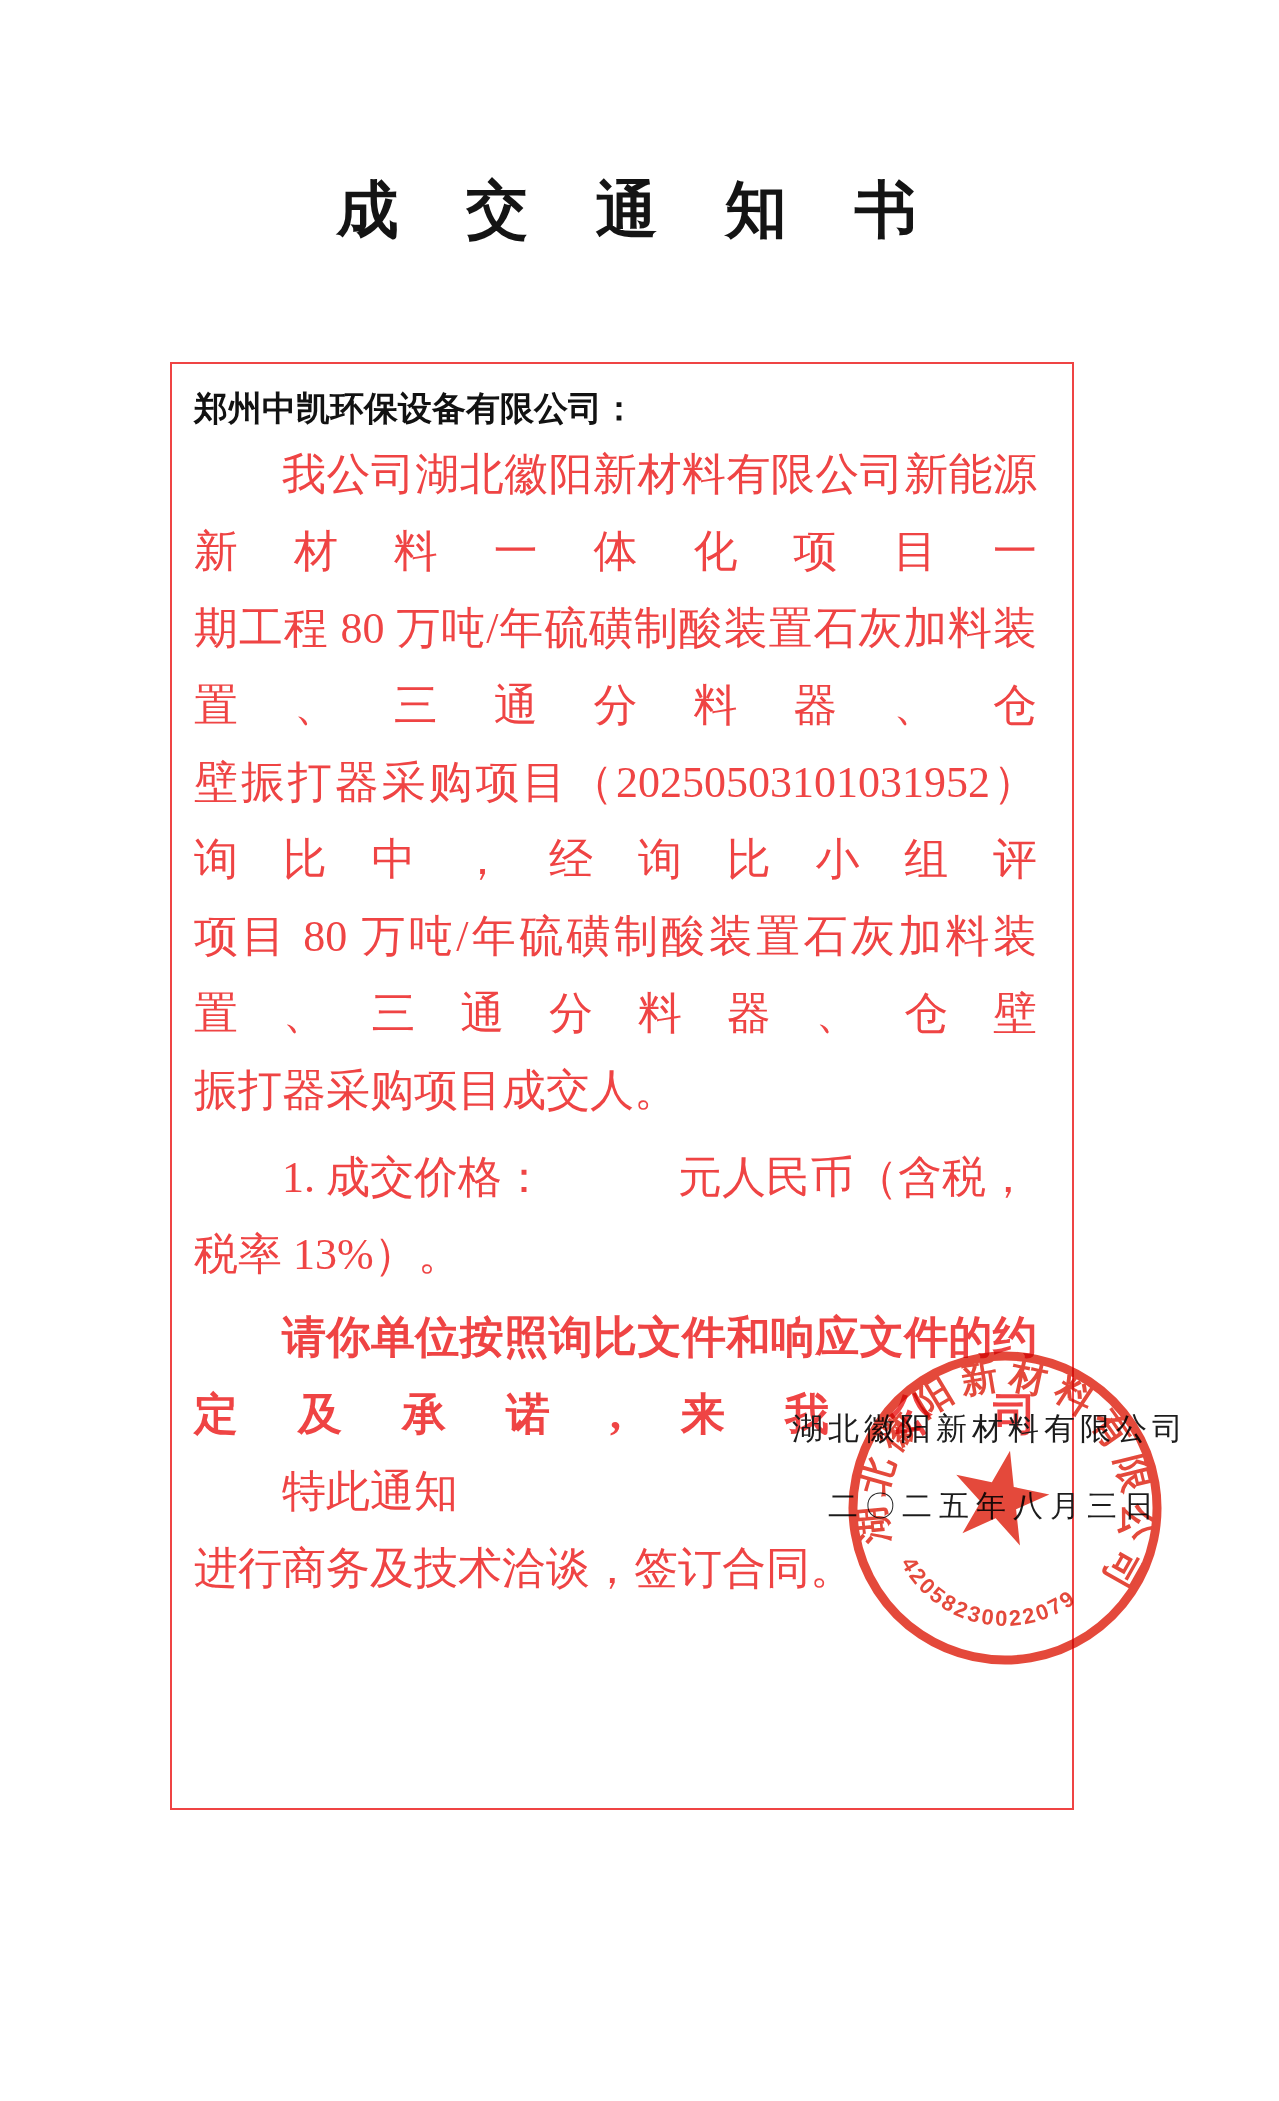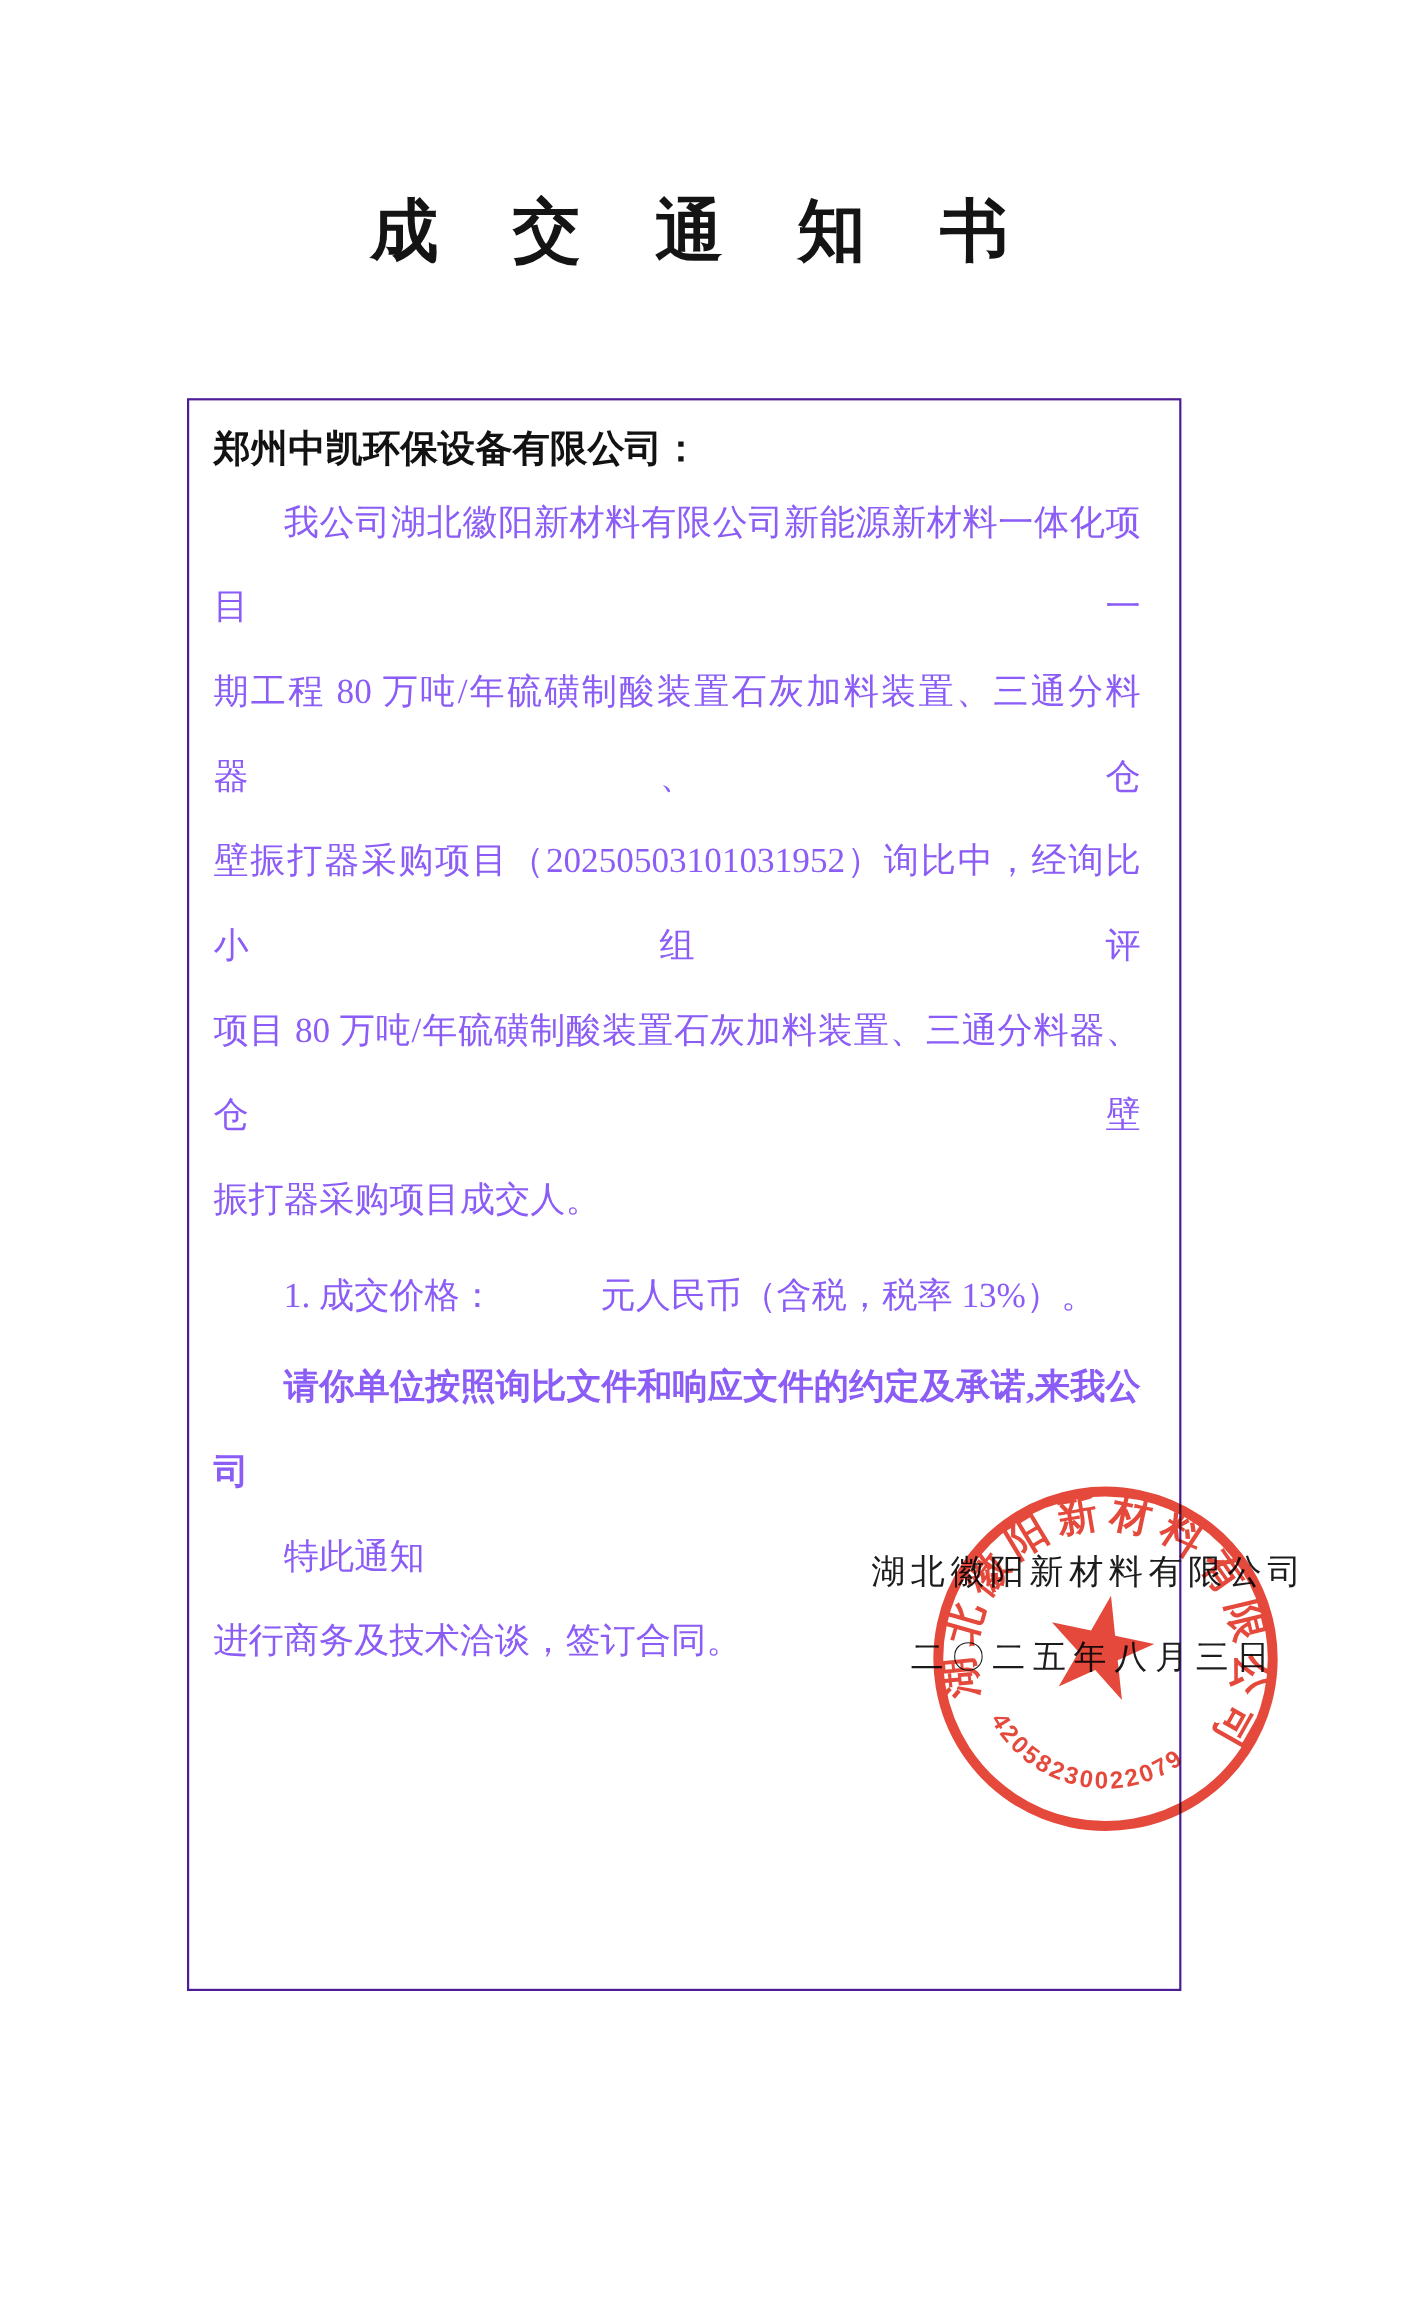--- a/index.html
+++ b/index.html
@@ -23,33 +23,33 @@
   .refno{
     position:absolute;top:314px;right:66px;
     font-size:29px;
     color:#1a1a1a;
     white-space:nowrap;
   }
   .doc-box{
     position:absolute;left:170px;top:362px;
     width:904px;height:1448px;
     box-sizing:border-box;
-    border:2px solid #4c1d95;
+    border:2px solid #ef4444;
     padding:18px 35px 0 22px;
   }
   .recipient{
     font-size:34px;font-weight:bold;
     line-height:54px;
     color:#121212;
   }
   .bline{
-    font-size:32px;
+    font-size:44px;
     line-height:77px;
     white-space:pre-wrap;
-    color:#8b5cf6;
+    color:#ef4444;
   }
   .just{
     text-align:justify;
     text-align-last:justify;
     text-justify:inter-character;
   }
   .indent{ text-indent:2em; }
   .gap-sm{ margin-top:10px; }
   .gap-xs{ margin-top:6px;font-weight:bold; }
   .signer{

